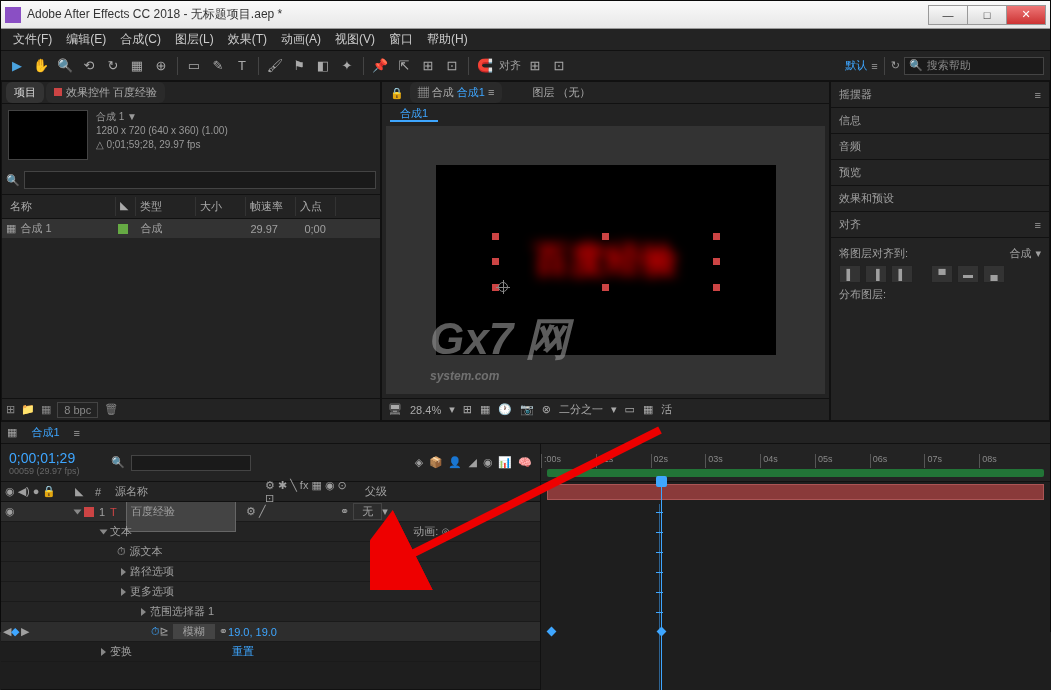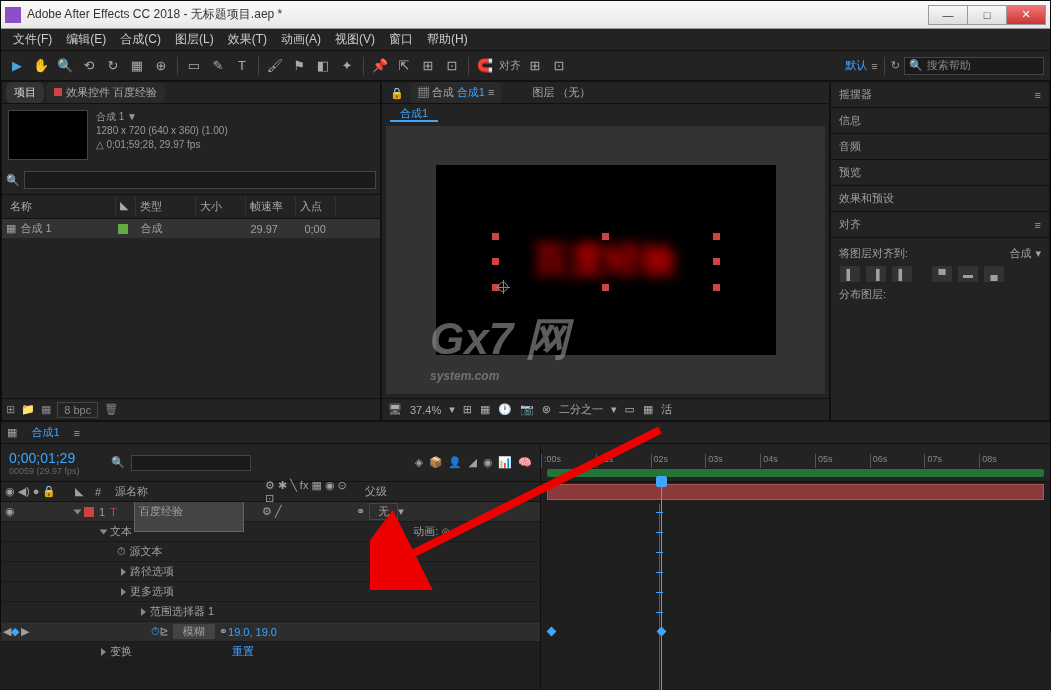--- a/index.html
+++ b/index.html
@@ -72,21 +72,21 @@
 .tl-icons { display:flex; gap:6px; padding:0 8px; }
 .tl-cols { height:20px; display:flex; align-items:center; border-bottom:1px solid #111; font-size:11px; }
 .tl-cols .cell { padding:0 4px; }
 .tl-rows { flex:1; overflow:hidden; position:relative; }
 .trow { height:20px; display:flex; align-items:center; border-bottom:1px solid #1a1a1a; font-size:11px; }
 .trow.sel { background:#2d2d2d; }
 .trow .indent { display:inline-block; }
 .trow .tri { display:inline-block; width:0;height:0;border-top:4px solid transparent;border-bottom:4px solid transparent;border-left:5px solid #888; margin:0 4px; }
 .trow .tri.open { transform:rotate(90deg); }
 .trow .link-v { color:#3ea6ff; }
-.trow .layer-name-box { background:#444; border:1px solid #666; padding:12px 4px; margin:0 12px; width:110px; display:inline-block; }
+.trow .layer-name-box { background:#444; border:1px solid #666; padding:12px 4px; margin:0 4px; width:110px; display:inline-block; }
 .tl-footer { height:22px; display:flex; align-items:center; justify-content:center; border-top:1px solid #111; color:#888; gap:10px; }
 .tl-right { flex:1; display:flex; flex-direction:column; position:relative; }
 .ruler { height:38px; border-bottom:1px solid #111; position:relative; background:#232323; }
 .ruler .ticks { position:absolute; top:10px; left:0; right:16px; height:14px; display:flex; }
 .ruler .tick { flex:1; border-left:1px solid #555; font-size:9px; padding-left:2px; color:#888; }
 .workarea { position:absolute; bottom:4px; left:6px; right:6px; height:8px; background:#2a4; border-radius:2px; opacity:0.6; }
 .track-area { flex:1; position:relative; background:#1e1e1e; }
 .layer-bar { position:absolute; top:2px; left:6px; right:6px; height:16px; background:#8a3a3a; border:1px solid #a55; }
 .cti { position:absolute; top:0; bottom:0; width:1px; background:#3ea6ff; left:120px; }
 .cti::before { content:""; position:absolute; top:-6px; left:-5px; width:11px; height:11px; background:#3ea6ff; border-radius:2px; }
@@ -229,21 +229,21 @@
               <div class="h bm"></div>
               <div class="h br"></div>
           </div>
           <div class="anchor">
               <div class="c"></div>
             </div>
         </div>
       </div>
       <div class="viewer-footer">
         <span>🖥</span>
-        <span>37.4%</span>
+        <span>28.4%</span>
           <span>▾</span>
         <span>⊞</span>
         <span>▦</span>
         <span>🕐</span>
         <span>📷</span>
         <span>⊗</span>
         <span>二分之一</span>
           <span>▾</span>
         <span>▭</span>
         <span>▦</span>

